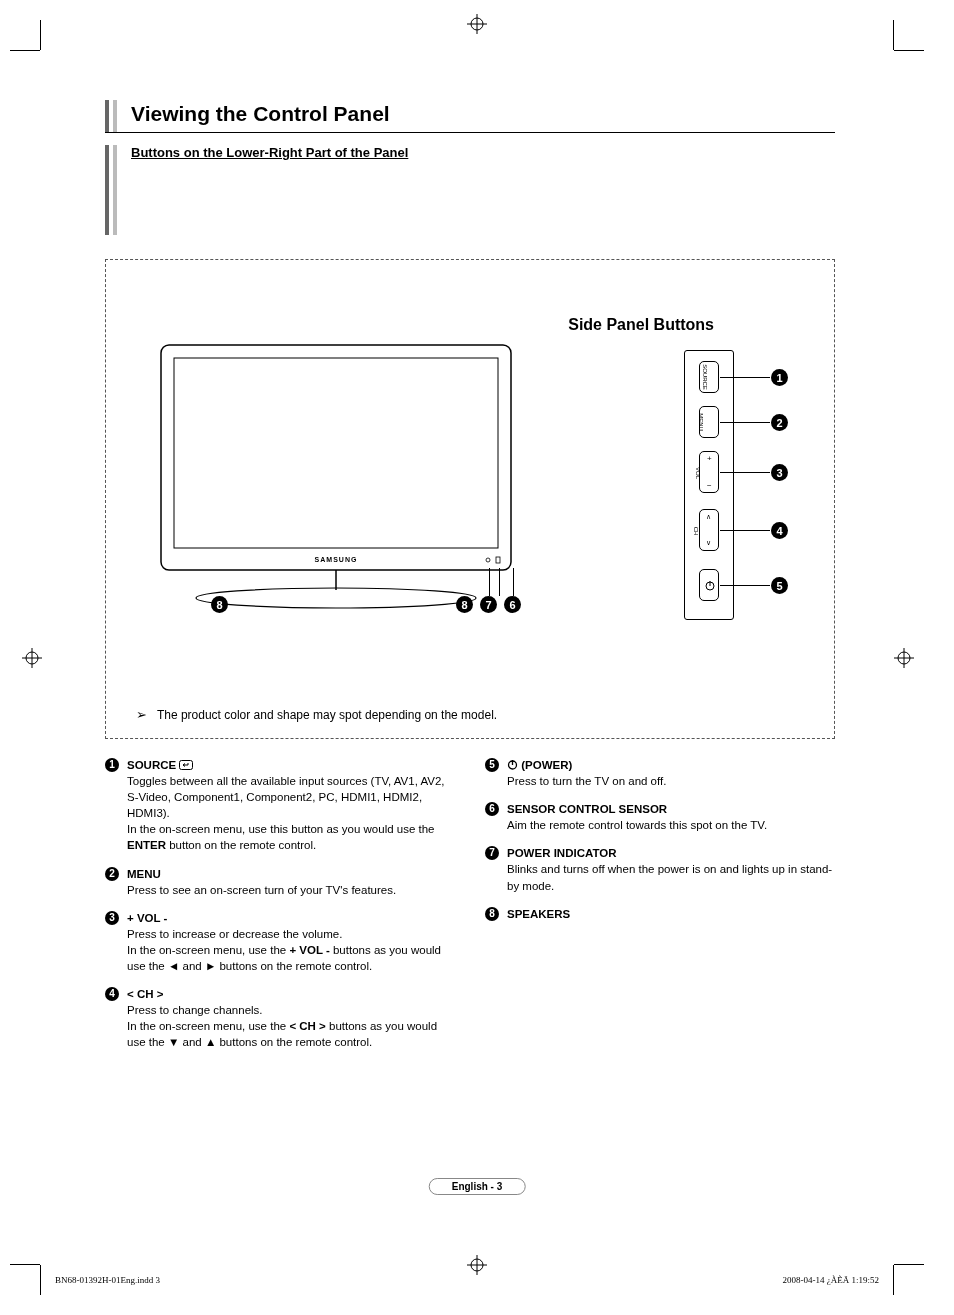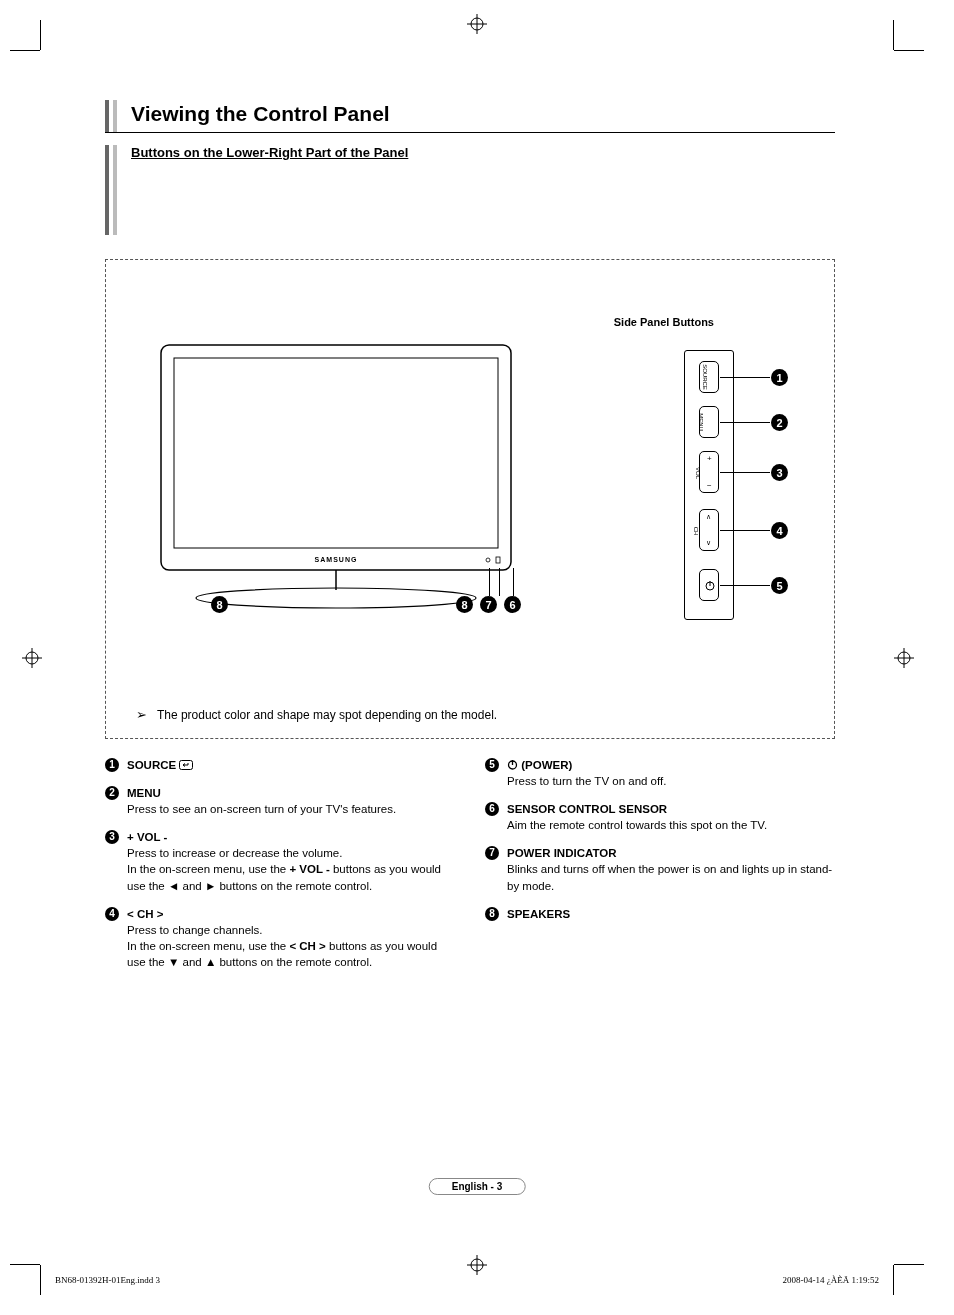--- a/index.html
+++ b/index.html
@@ -89,21 +89,21 @@
     margin-top: 24px;
     padding: 28px 20px 18px 20px;
     position: relative;
     height: 480px;
   }
   .side-label {
     position:absolute;
     right: 120px;
     top: 56px;
     font-weight: bold;
-    font-size: 11px;
+    font-size: 16px;
   }
 
   .tv-diagram {
     position:absolute;
     left: 50px;
     top: 80px;
     width: 380px;
   }
   .side-panel {
     position:absolute;
@@ -348,21 +348,21 @@
     </div>
 
     <div class="desc-columns">
       <div class="col" id="left-col">
           <div class="item">
             <span class="num">1</span>
             <div class="body"><span class="head">SOURCE <svg width="14" height="10" style="vertical-align:-1px;">
                   <rect x="0.5" y="0.5" width="13" height="9" rx="2" fill="none" stroke="#000" stroke-width="1"></rect>
                   <path d="M4 5 L9 5 M9 5 L9 3" fill="none" stroke="#000" stroke-width="1"></path>
                   <path d="M4 5 L6 3.5 M4 5 L6 6.5" fill="none" stroke="#000" stroke-width="1"></path>
-                </svg></span><br></div>
+                </svg></span><br><span>Toggles between all the available input sources (TV, AV1, AV2, S-Video, Component1, Component2, PC, HDMI1, HDMI2, HDMI3).<br>In the on-screen menu, use this button as you would use the <b>ENTER</b> button on the remote control.</span></div>
           </div>
           <div class="item">
             <span class="num">2</span>
             <div class="body"><span class="head">MENU</span><br><span>Press to see an on-screen turn of your TV's features.</span></div>
           </div>
           <div class="item">
             <span class="num">3</span>
             <div class="body"><span class="head">+ VOL -</span><br><span>Press to increase or decrease the volume.<br>In the on-screen menu, use the <b>+ VOL -</b> buttons as you would use the <span class="arrow">◄</span> and <span class="arrow">►</span> buttons on the remote control.</span></div>
           </div>
           <div class="item">

